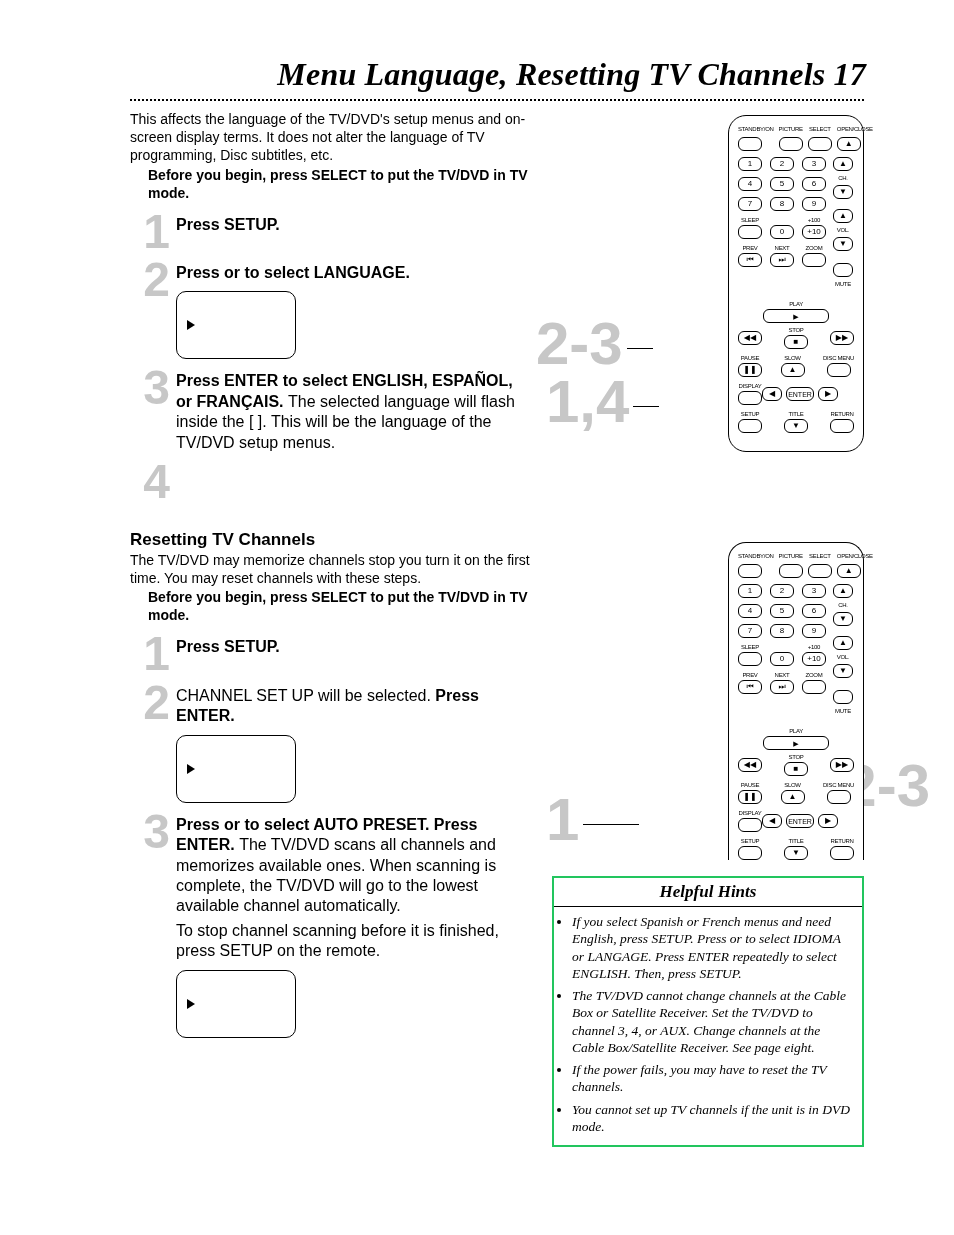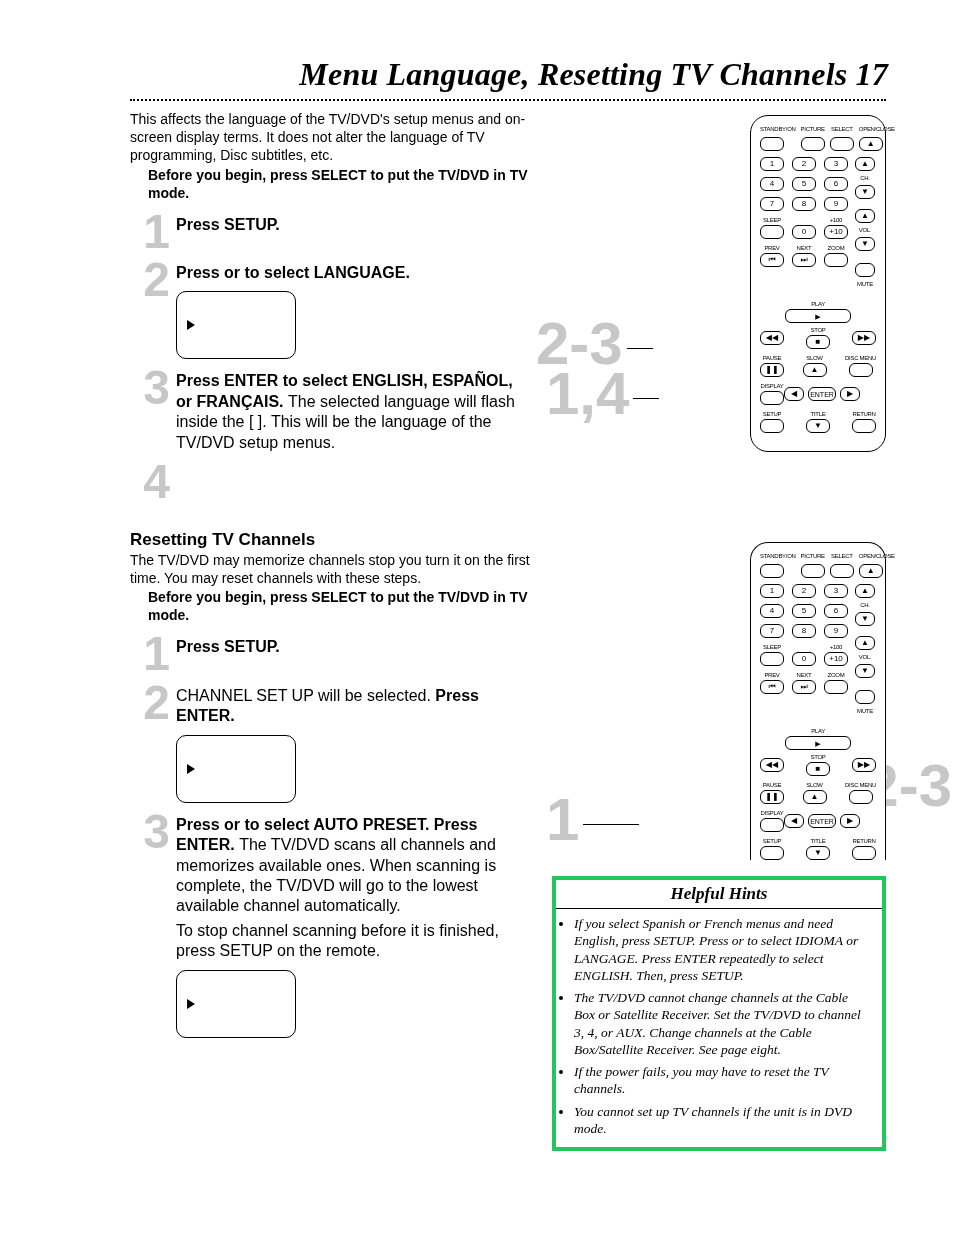--- a/index.html
+++ b/index.html
@@ -1,16 +1,16 @@
 <!DOCTYPE html>
 <html><head>
 <meta charset="utf-8">
 <style>
   html,body{margin:0;padding:0;background:#fff;color:#000;font-family:Georgia,"Times New Roman",serif}
-  .page{width:954px;height:1235px;box-sizing:border-box;padding:56px 68px 40px 130px;position:relative}
+  .page{width:954px;height:1235px;box-sizing:border-box;padding:56px 90px 40px 130px;position:relative}
   .page-title{font-style:italic;font-weight:700;font-size:32px;text-align:right;letter-spacing:.2px;margin-right:-2px}
   .dotrule{border:none;border-top:2px dotted #000;margin:6px 0 10px 0}
   .columns{display:flex;gap:22px}
   .left{flex:0 0 400px}
   .right{flex:1;position:relative}
   .h2{font-family:Helvetica,Arial,sans-serif;font-weight:700;font-size:17px;margin:0 0 2px 0}
   .para{font-family:Helvetica,Arial,sans-serif;font-size:14px;line-height:1.28;margin:0 0 2px 0}
   .indent{margin-left:18px}
   .b{font-weight:700}
   .steps{margin-top:10px}
@@ -30,21 +30,21 @@
   .col4{display:grid;grid-template-columns:repeat(4,1fr);gap:5px;align-items:center}
   .col4 .lbl{grid-column:auto}
   .grp{display:flex;flex-direction:column;align-items:center;gap:2px}
   .pill{width:26px;height:12px;border:1px solid #000;border-radius:6px;display:flex;align-items:center;justify-content:center;font:7px/1 Helvetica,Arial,sans-serif}
   .playbar{width:64px;height:12px;border:1px solid #000;border-radius:6px;margin:0 auto;display:flex;align-items:center;justify-content:center;font:7px/1 Helvetica,Arial,sans-serif}
   .spacer{height:14px}
   .callout{position:absolute;font-family:Helvetica,Arial,sans-serif;font-weight:700;color:#c7c7c7}
   .callout.big{font-size:60px}
   .callout .tick{border-top:1.5px solid #000;display:inline-block;vertical-align:middle}
 
-  .hints{margin-top:16px;border:4px solid #22c55e}
+  .hints{margin-top:16px;border:2px solid #22c55e}
   .hints-h{font-style:italic;font-weight:700;text-align:center;padding:4px 6px;border-bottom:1px solid #000;font-size:17px}
   .hints ul{margin:6px 10px 10px 18px;padding:0;font-style:italic;font-family:Georgia,serif;font-size:13.5px;line-height:1.28}
   .hints li{margin-bottom:5px}
 </style>
 </head>
 <body>
 
 <div class="page">
   <div class="page-title">Menu Language, Resetting TV Channels  17</div>
   <hr class="dotrule">
@@ -105,21 +105,21 @@
             <span>To stop channel scanning before it is finished, press SETUP on the remote.</span>
             <div class="smallbox"></div>
           </div>
         </div>
       </div>
     </div>
 
     <div class="right">
 
       <div class="callout big" style="top:198px;left:-16px"><span>2-3</span><span class="tick" style="width:26px;margin-left:4px"></span></div>
-      <div class="callout big" style="top:248px;left:-6px"><span>1,4</span><span class="tick" style="width:26px;margin-left:4px"></span></div>
+      <div class="callout big" style="top:256px;left:-6px"><span>1,4</span><span class="tick" style="width:26px;margin-left:4px"></span></div>
 
       <div class="remotewrap" style="margin-top:4px">
         <div class="remote">
 
           <div class="col4">
             <div class="lbl">STANDBY/ON</div>
             <div class="lbl">PICTURE</div>
             <div class="lbl">SELECT</div>
             <div class="lbl">OPEN/CLOSE</div>
             <div class="btn"></div>

